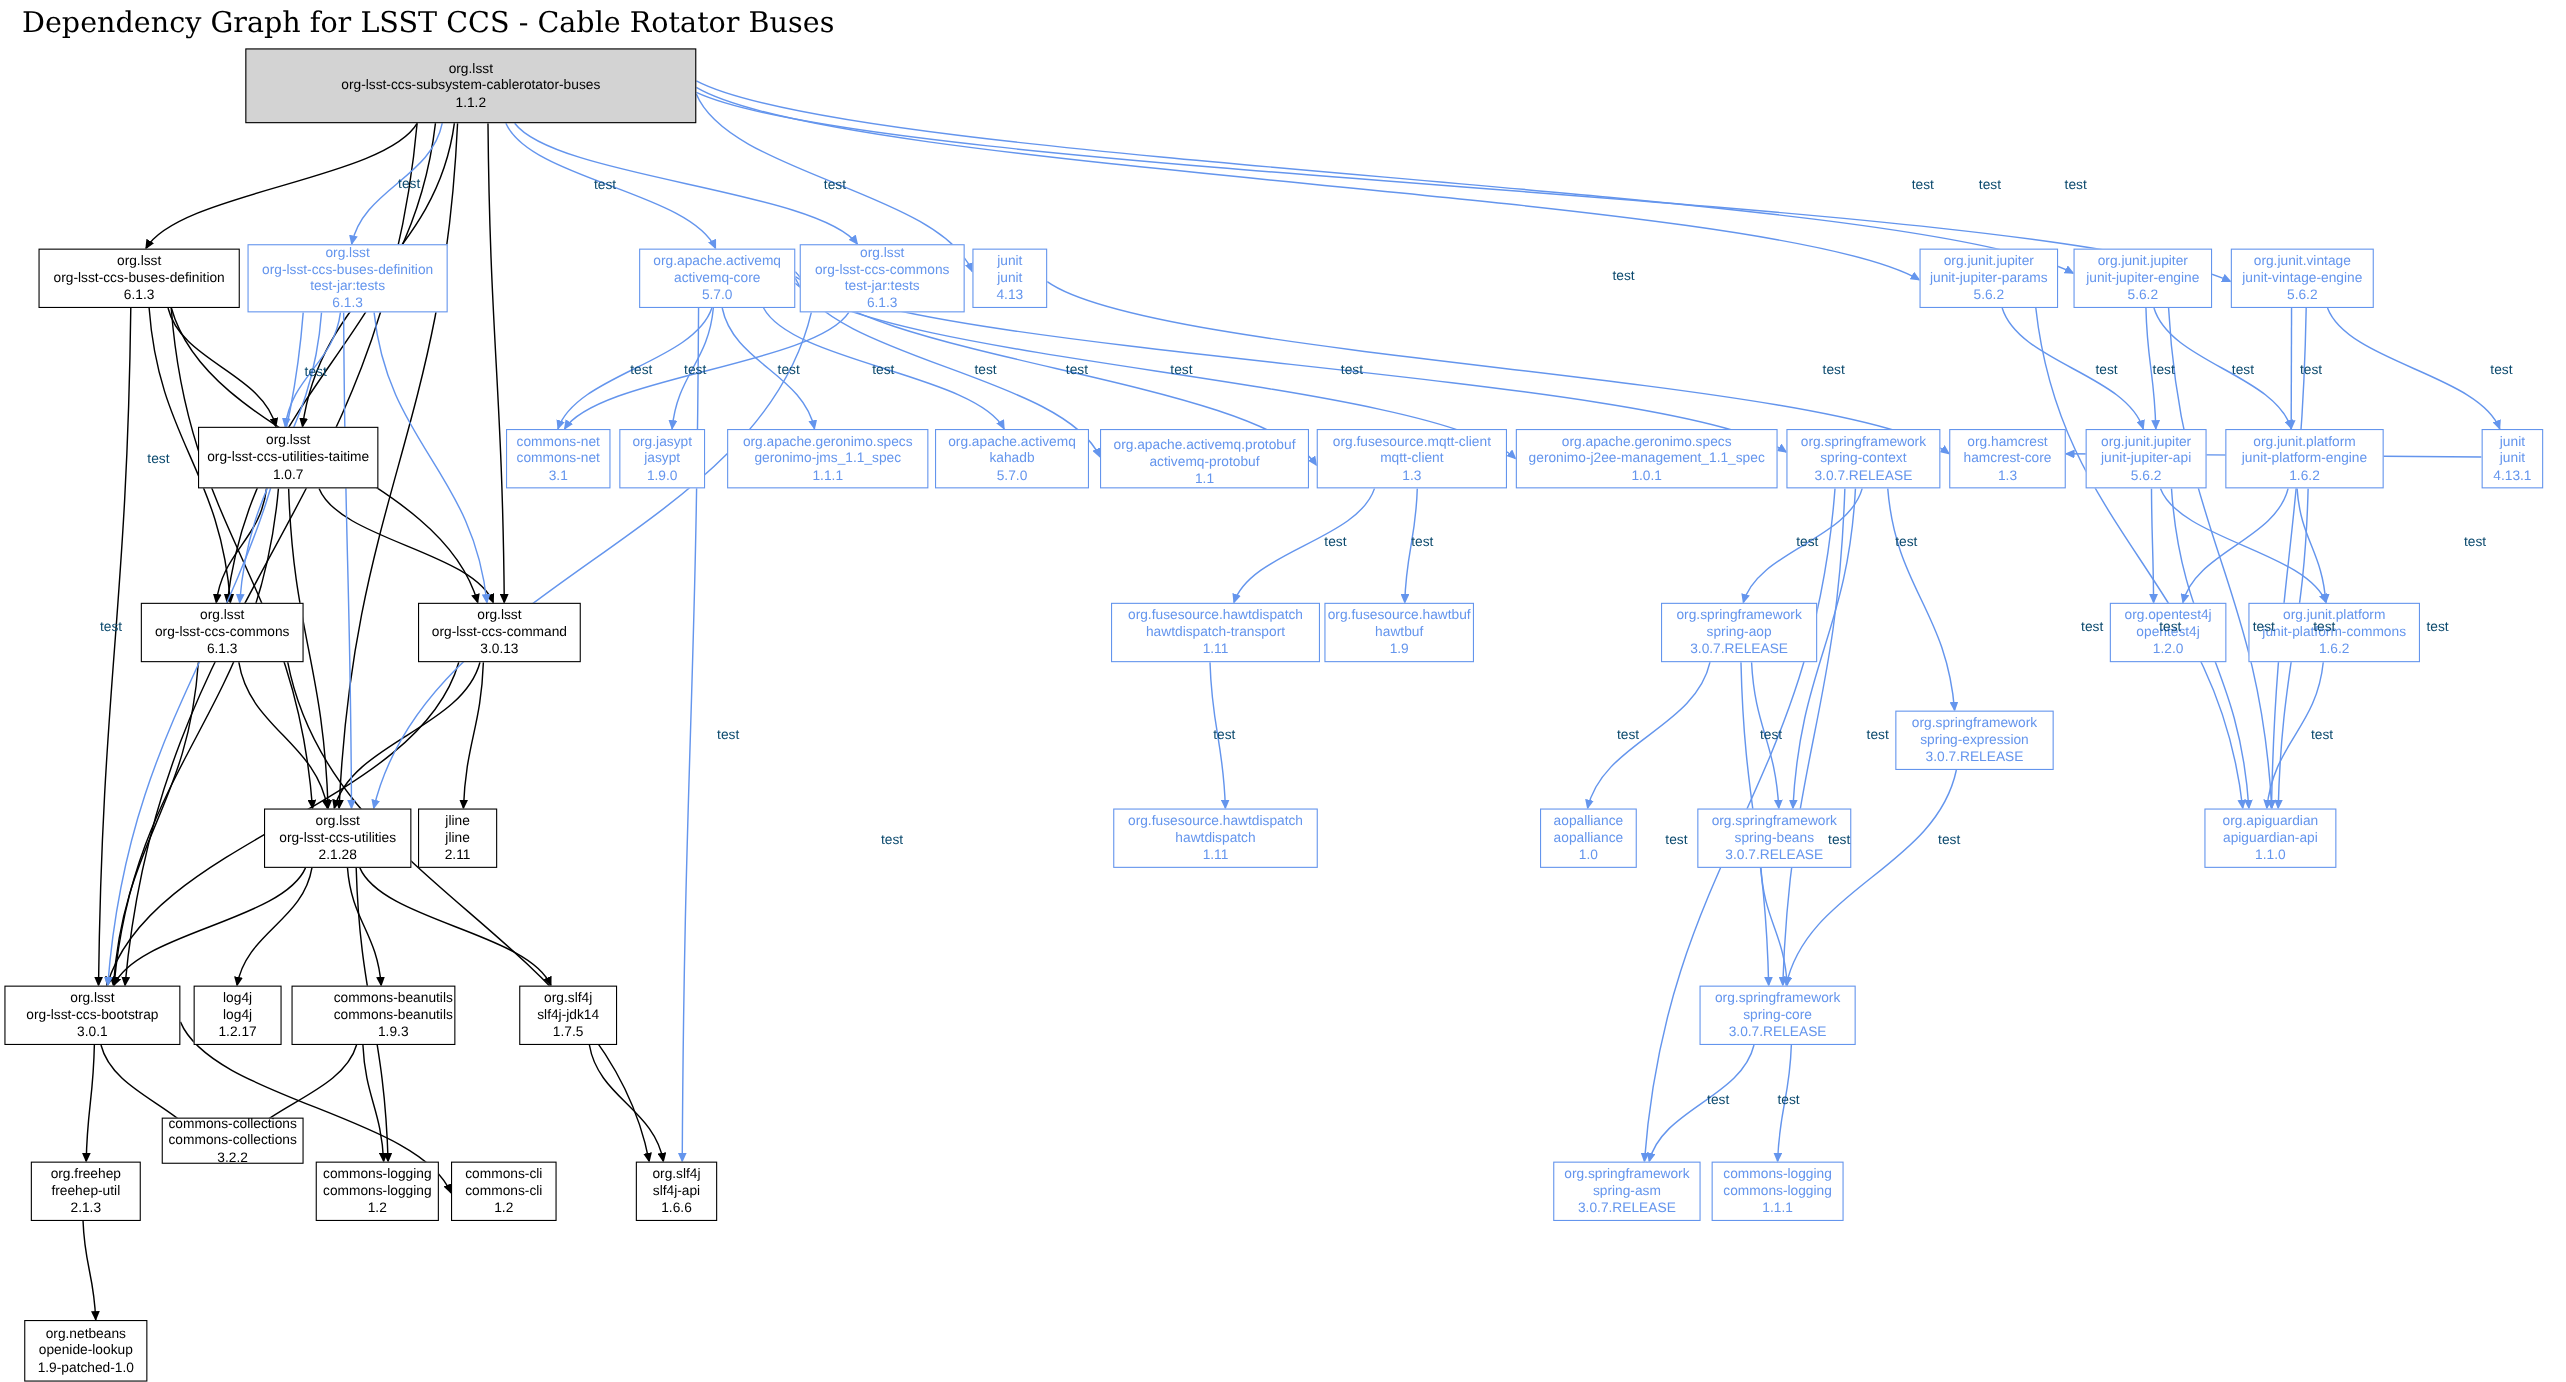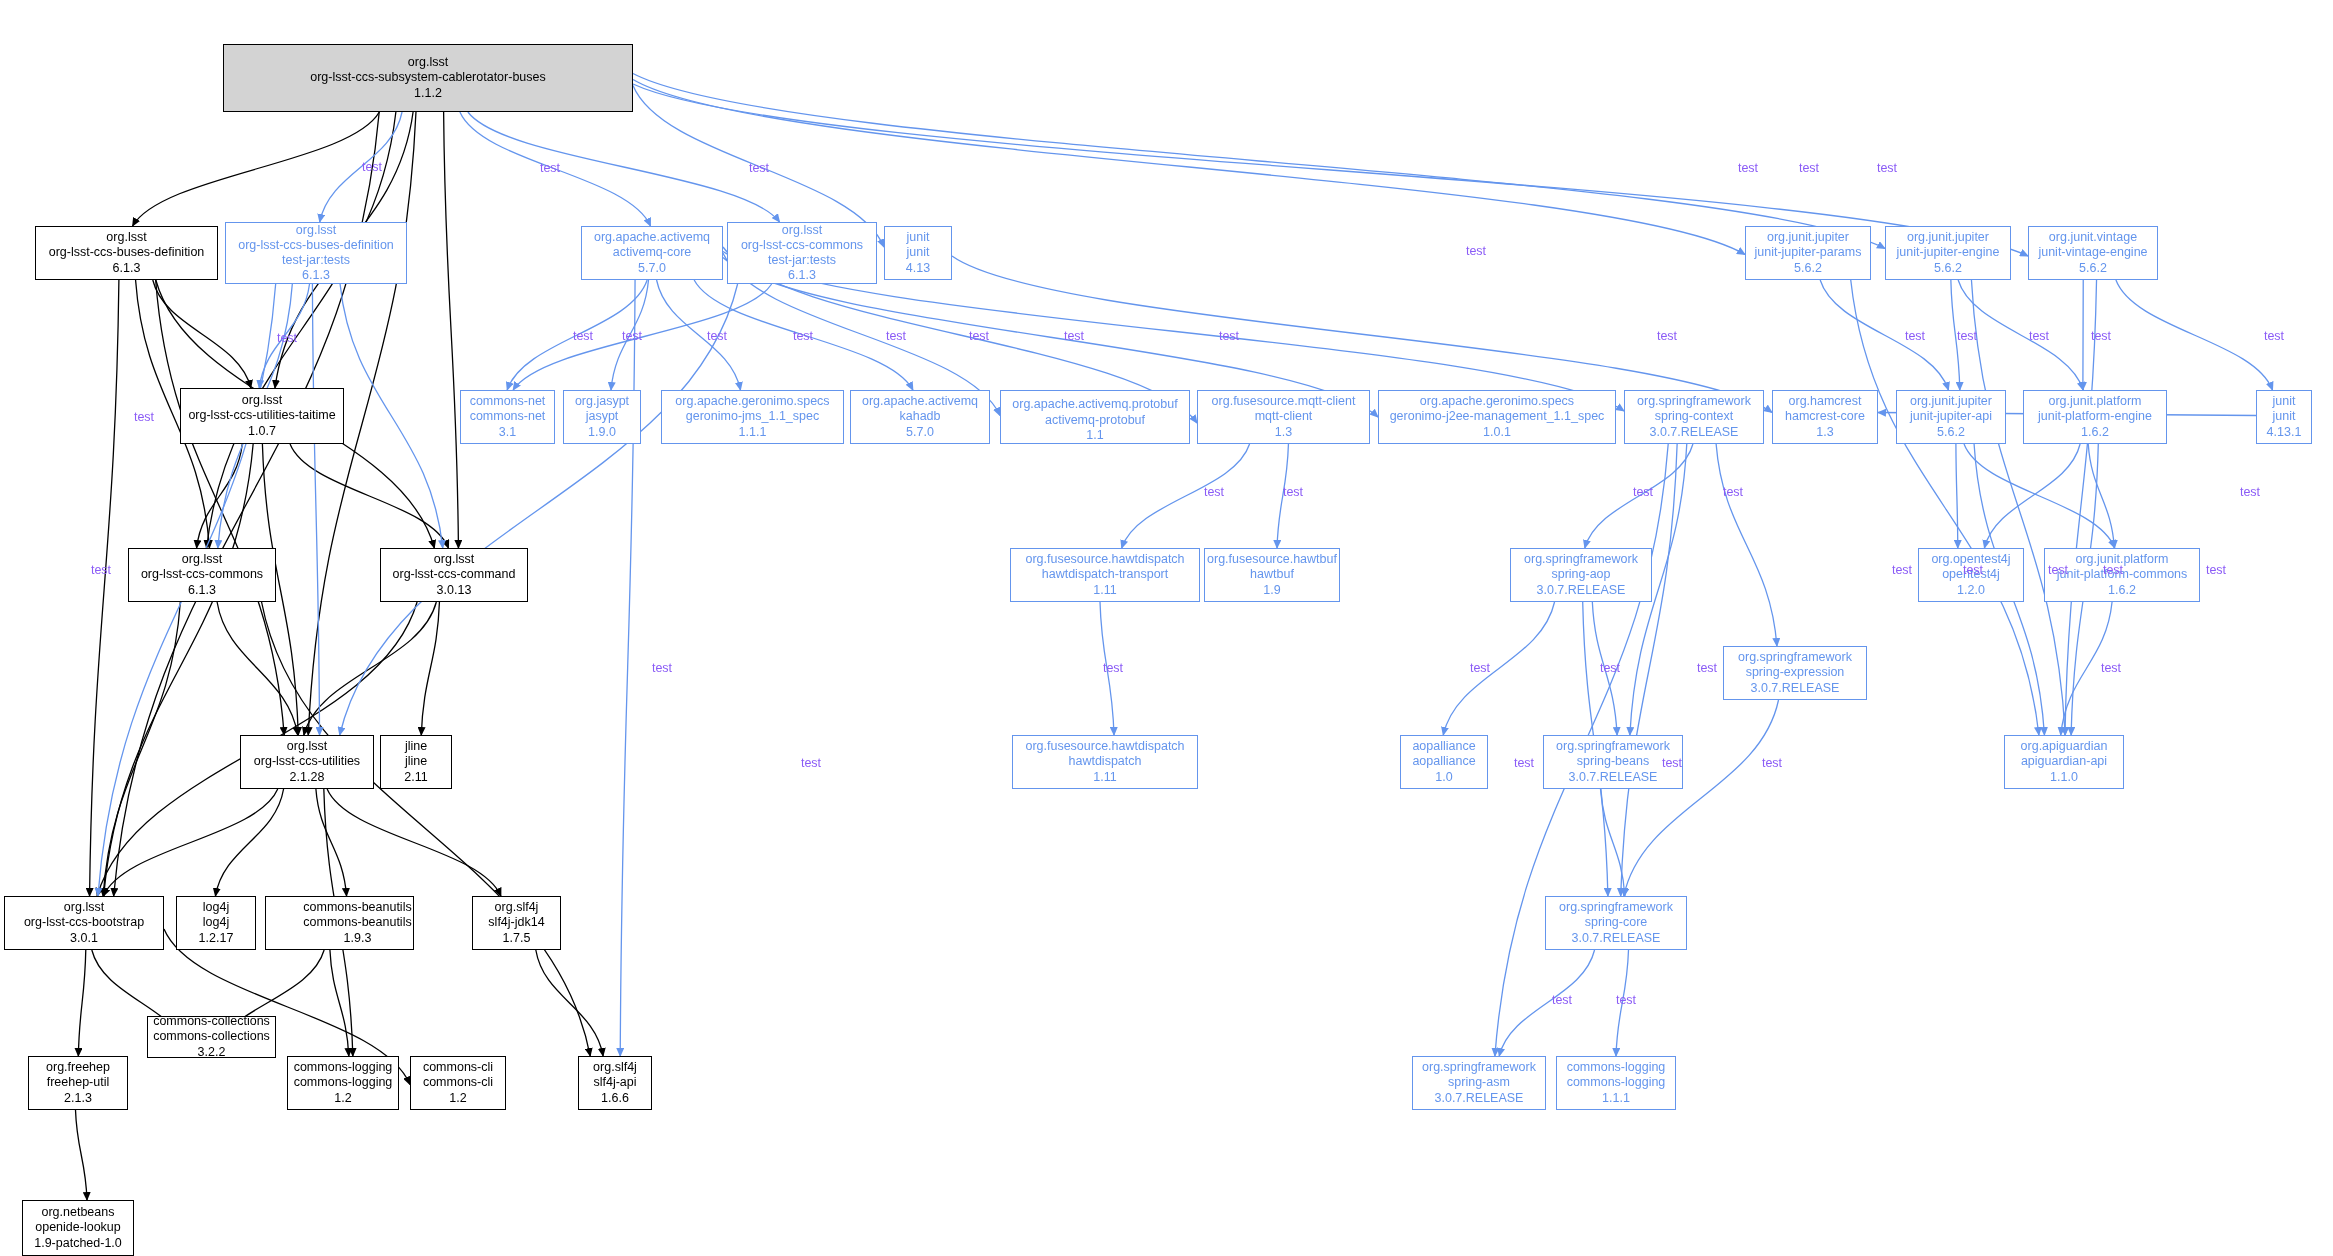--- a/index.html
+++ b/index.html
@@ -8,27 +8,28 @@
   #graph-title{position:absolute;left:20px;top:6px;font-family:"DejaVu Serif",serif;
     font-size:26px;font-weight:400;color:#000;margin:0;white-space:nowrap;}
   #edges-layer{position:absolute;left:0;top:0;width:2333px;height:1256px;}
   #nodes-layer{position:absolute;left:0;top:0;width:2333px;height:1256px;}
   .node{position:absolute;border:1px solid #000;background:#fff;display:flex;
     flex-direction:column;justify-content:center;align-items:center;text-align:center;
     font-size:12.5px;line-height:1.22;color:#000;box-sizing:border-box;overflow:visible;}
   .node span{white-space:nowrap;}
   .node.test{border-color:#6495ED;color:#6495ED;}
   .node.root{background:#d3d3d3;border-color:#000;color:#000;}
-  .edge-label{position:absolute;font-size:12.5px;color:#8b5cf6;transform:translate(-50%,-50%);
+  .edge-label{position:absolute;font-size:12.5px;color:#0c4a6e;transform:translate(-50%,-50%);
     pointer-events:none;white-space:nowrap;}
 </style>
 </head>
 <body>
 
 <div id="canvas">
+  <h1 id="graph-title">Dependency Graph for LSST CCS - Cable Rotator Buses</h1>
   <svg id="edges-layer" width="2333" height="1256" viewBox="0 0 2333 1256">
     <defs>
       <marker id="arrow-compile" markerWidth="10" markerHeight="8" refX="8" refY="4" orient="auto" markerUnits="userSpaceOnUse">
         <path d="M0,0 L9,4 L0,8 z" fill="#000000"></path>
       </marker>
       <marker id="arrow-test" markerWidth="10" markerHeight="8" refX="8" refY="4" orient="auto" markerUnits="userSpaceOnUse">
         <path d="M0,0 L9,4 L0,8 z" fill="#6495ED"></path>
       </marker>
     </defs>
     <g id="edge-group">

